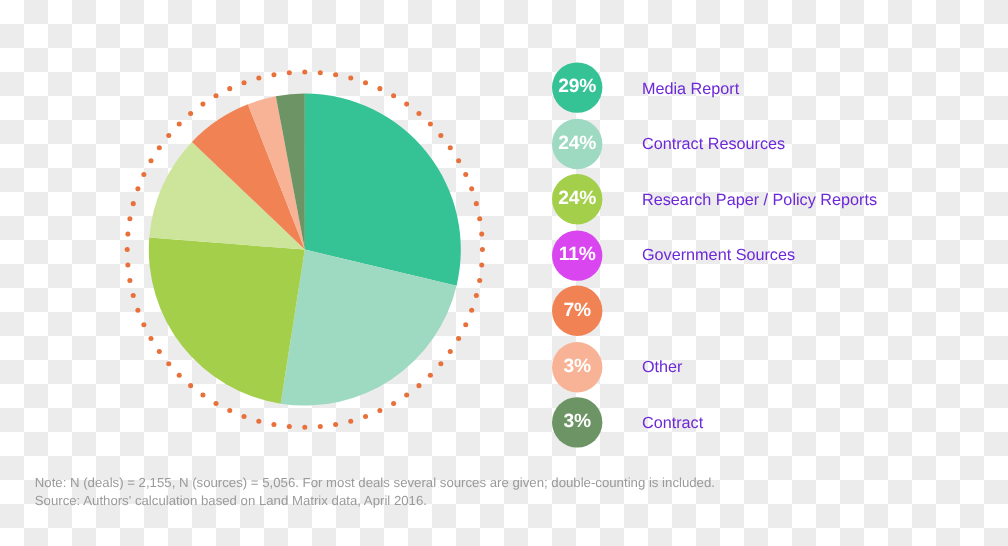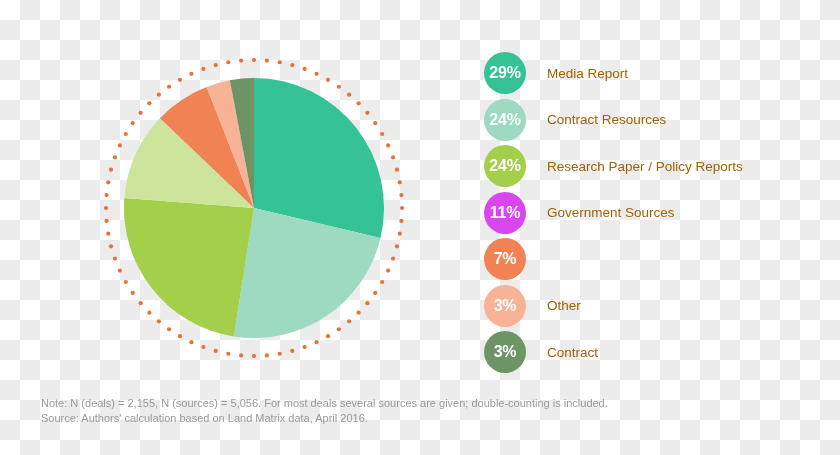--- a/index.html
+++ b/index.html
@@ -36,21 +36,21 @@
   }
   #pie-svg {
     display: block;
     width: 308px;
     height: 308px;
   }
 
   
   #legend {
     position: absolute;
-    left: 484px;
+    left: 460px;
     top: 50px;
     width: 330px;
   }
   .legend-row {
     display: flex;
     align-items: center;
     height: 46.5px;
   }
   .legend-badge {
     width: 42px;
@@ -59,35 +59,34 @@
     flex: 0 0 42px;
     display: flex;
     align-items: center;
     justify-content: center;
     color: #ffffff;
     font-size: 16px;
     font-weight: bold;
     letter-spacing: -0.2px;
   }
   .legend-label {
-    margin-left: 21px;
-    color: #a16207;
+    margin-left: 33px;
+    color: #6d28d9;
     font-size: 13.5px;
     white-space: nowrap;
   }
 
   
   #footnote {
     position: absolute;
     left: 29px;
     top: 396px;
     color: #9a9a9a;
     font-size: 11px;
     line-height: 14.5px;
-    margin-left: 12px;
   }
   #footnote div { white-space: nowrap; }
 </style>
 </head>
 <body>
 
 <div id="stage">
 
   <div id="pie-wrap">
     <svg id="pie-svg" viewBox="0 0 308 308" xmlns="http://www.w3.org/2000/svg">

